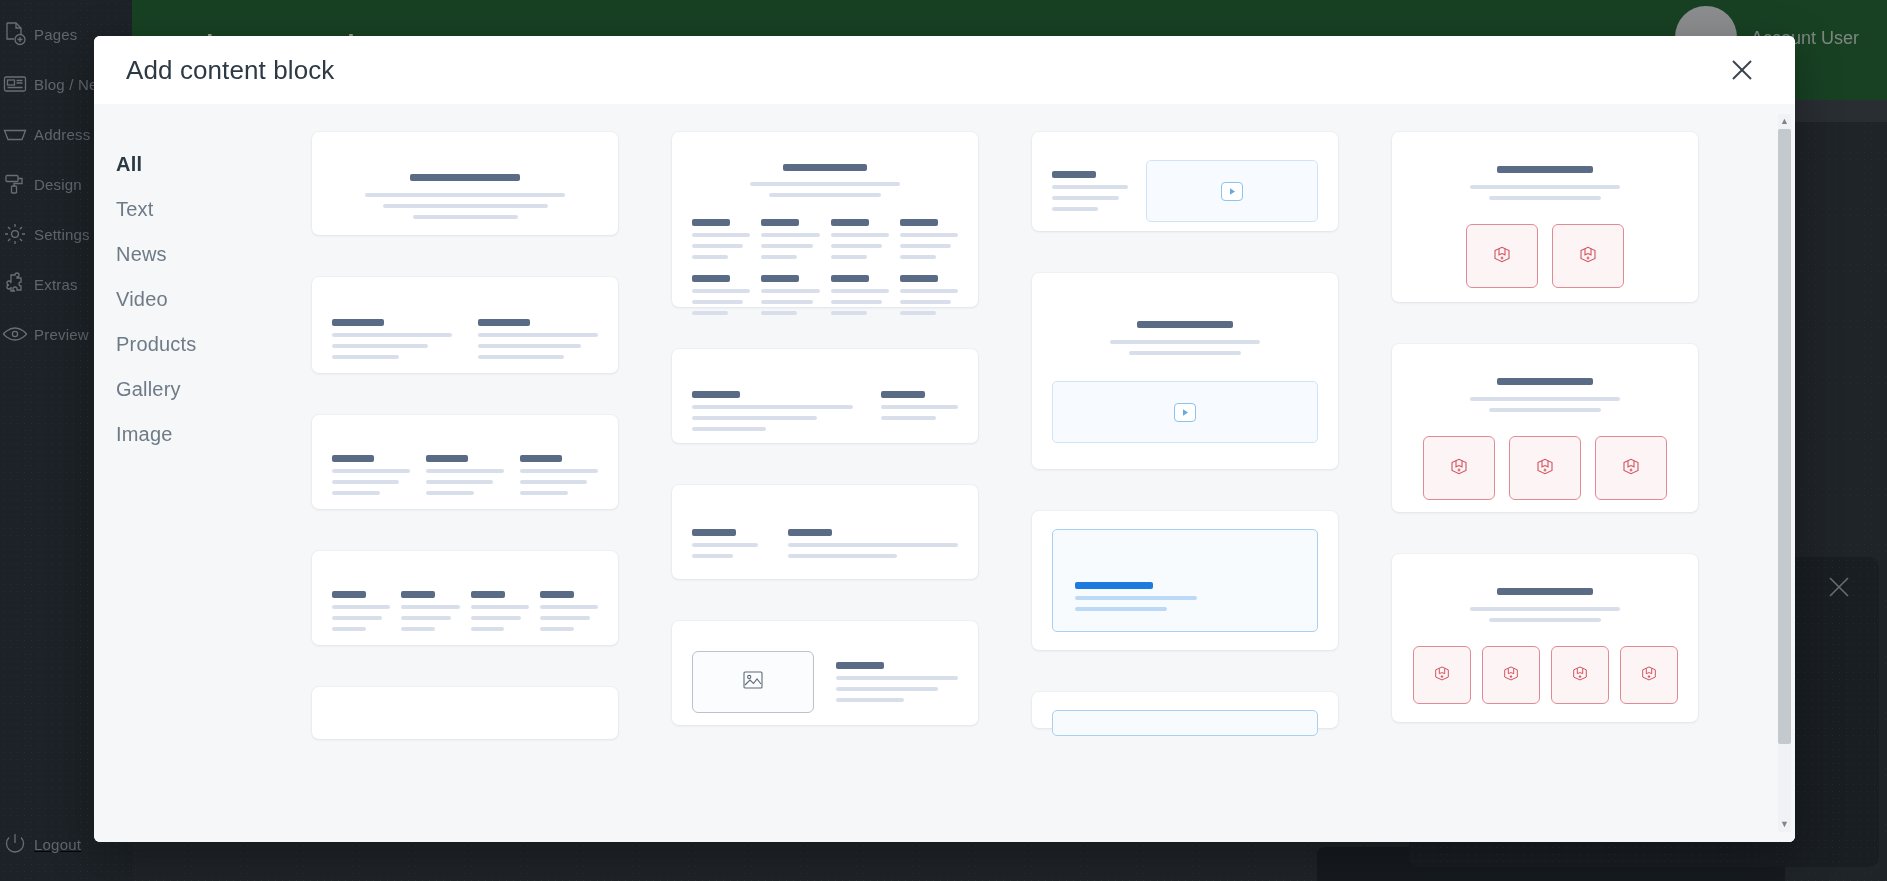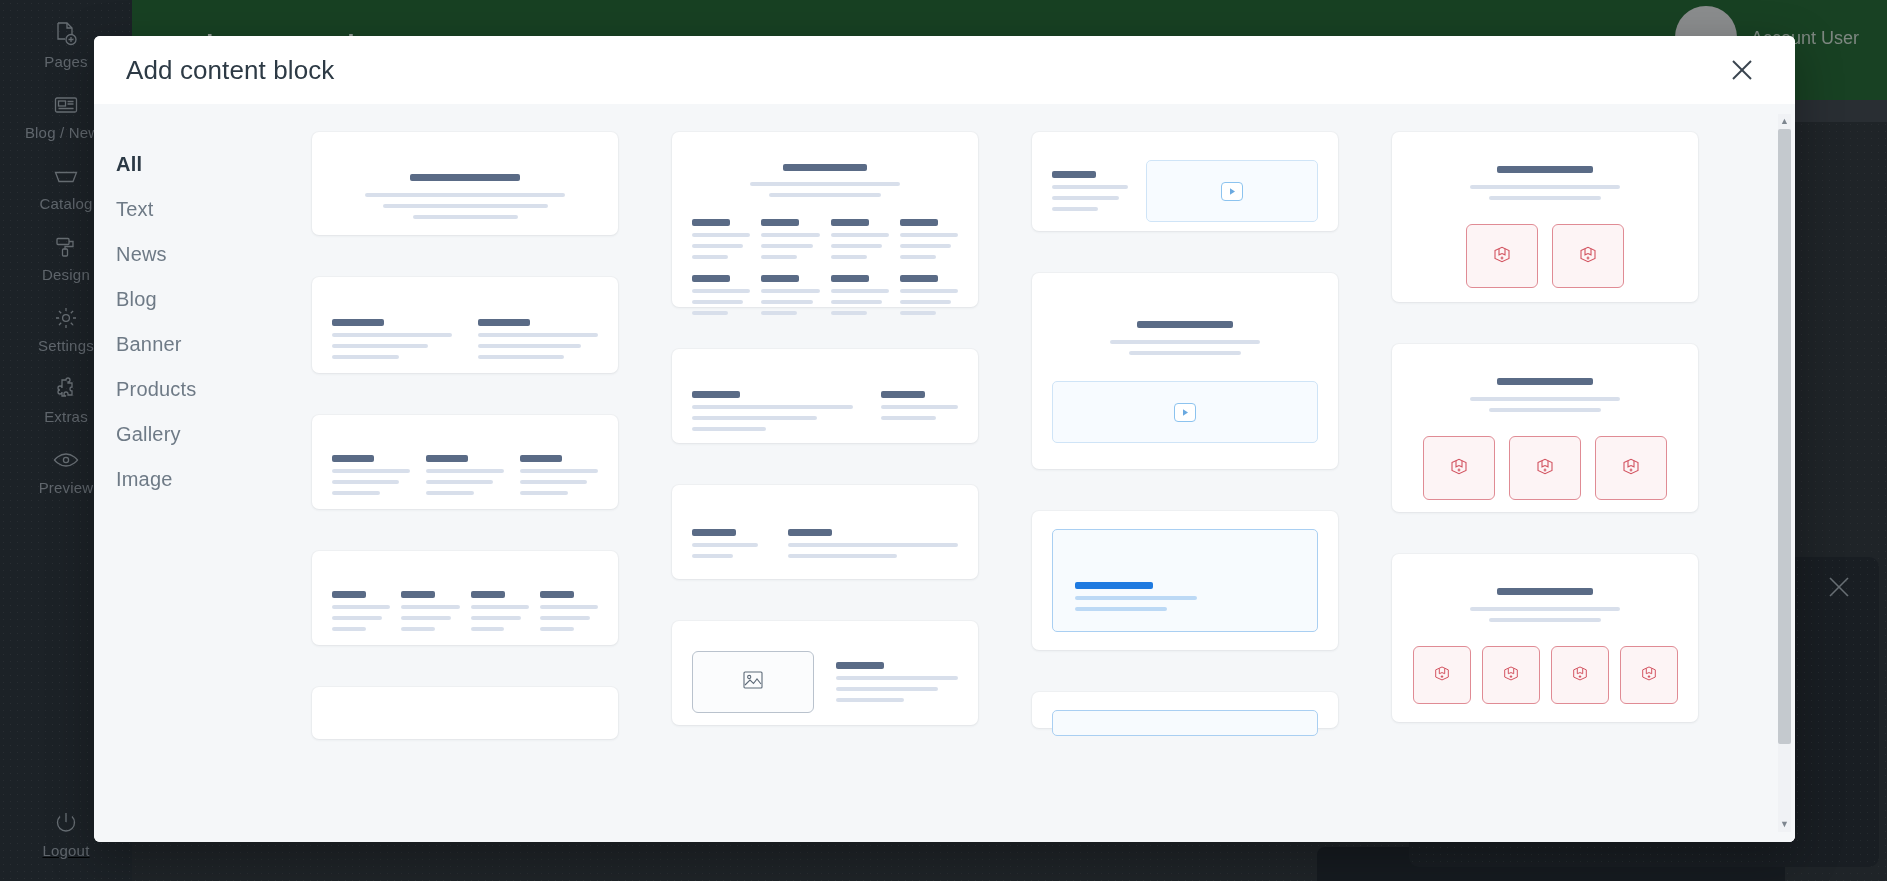--- a/index.html
+++ b/index.html
@@ -29,21 +29,21 @@
     background-image: radial-gradient(rgba(255,255,255,0.09) 0.8px, transparent 0.9px);
     background-size: 7px 7px;
     display: flex;
     flex-direction: column;
     align-items: center;
     padding-top: 8px;
   }
   .nav-item {
     width: 100%;
     display: flex;
-    flex-direction: column;
+    flex-direction: row;
     align-items: center;
     gap: 4px;
     padding: 11px 0 9px 0;
     cursor: pointer;
   }
   .nav-icon {
     width: 30px; height: 30px;
     display: flex; align-items: center; justify-content: center;
     color: #9aa1a8;
   }
@@ -400,21 +400,21 @@
       </span>
       <span class="nav-label">Blog / News</span>
     </div>
 
     <div class="nav-item">
       <span class="nav-icon">
         <svg width="28" height="28" viewBox="0 0 28 28" fill="none" stroke="currentColor" stroke-width="1.3">
           <path d="M3.5 10.5h21l-3.5 9h-14z"></path>
         </svg>
       </span>
-      <span class="nav-label">Catalog</span>
+      <span class="nav-label">Address</span>
     </div>
 
     <div class="nav-item">
       <span class="nav-icon">
         <svg width="28" height="28" viewBox="0 0 28 28" fill="none" stroke="currentColor" stroke-width="1.3">
           <rect x="5" y="5.5" width="12" height="6" rx="1"></rect>
           <path d="M17 8.5h4v5h-8v3"></path>
           <rect x="10.5" y="16" width="5" height="7" rx="1"></rect>
         </svg>
       </span>
@@ -477,22 +477,21 @@
         </svg>
       </div>
     </div>
 
     <div class="modal-body">
 
       <div class="cat-list">
         <div class="cat-item active">All</div>
         <div class="cat-item">Text</div>
         <div class="cat-item">News</div>
-        <div class="cat-item">Blog</div>
-        <div class="cat-item">Banner</div>
+        <div class="cat-item">Video</div>
         <div class="cat-item">Products</div>
         <div class="cat-item">Gallery</div>
         <div class="cat-item">Image</div>
       </div>
 
       <div class="grid-wrap">
         <div class="grid">
 
           <div class="col col-a">
 

